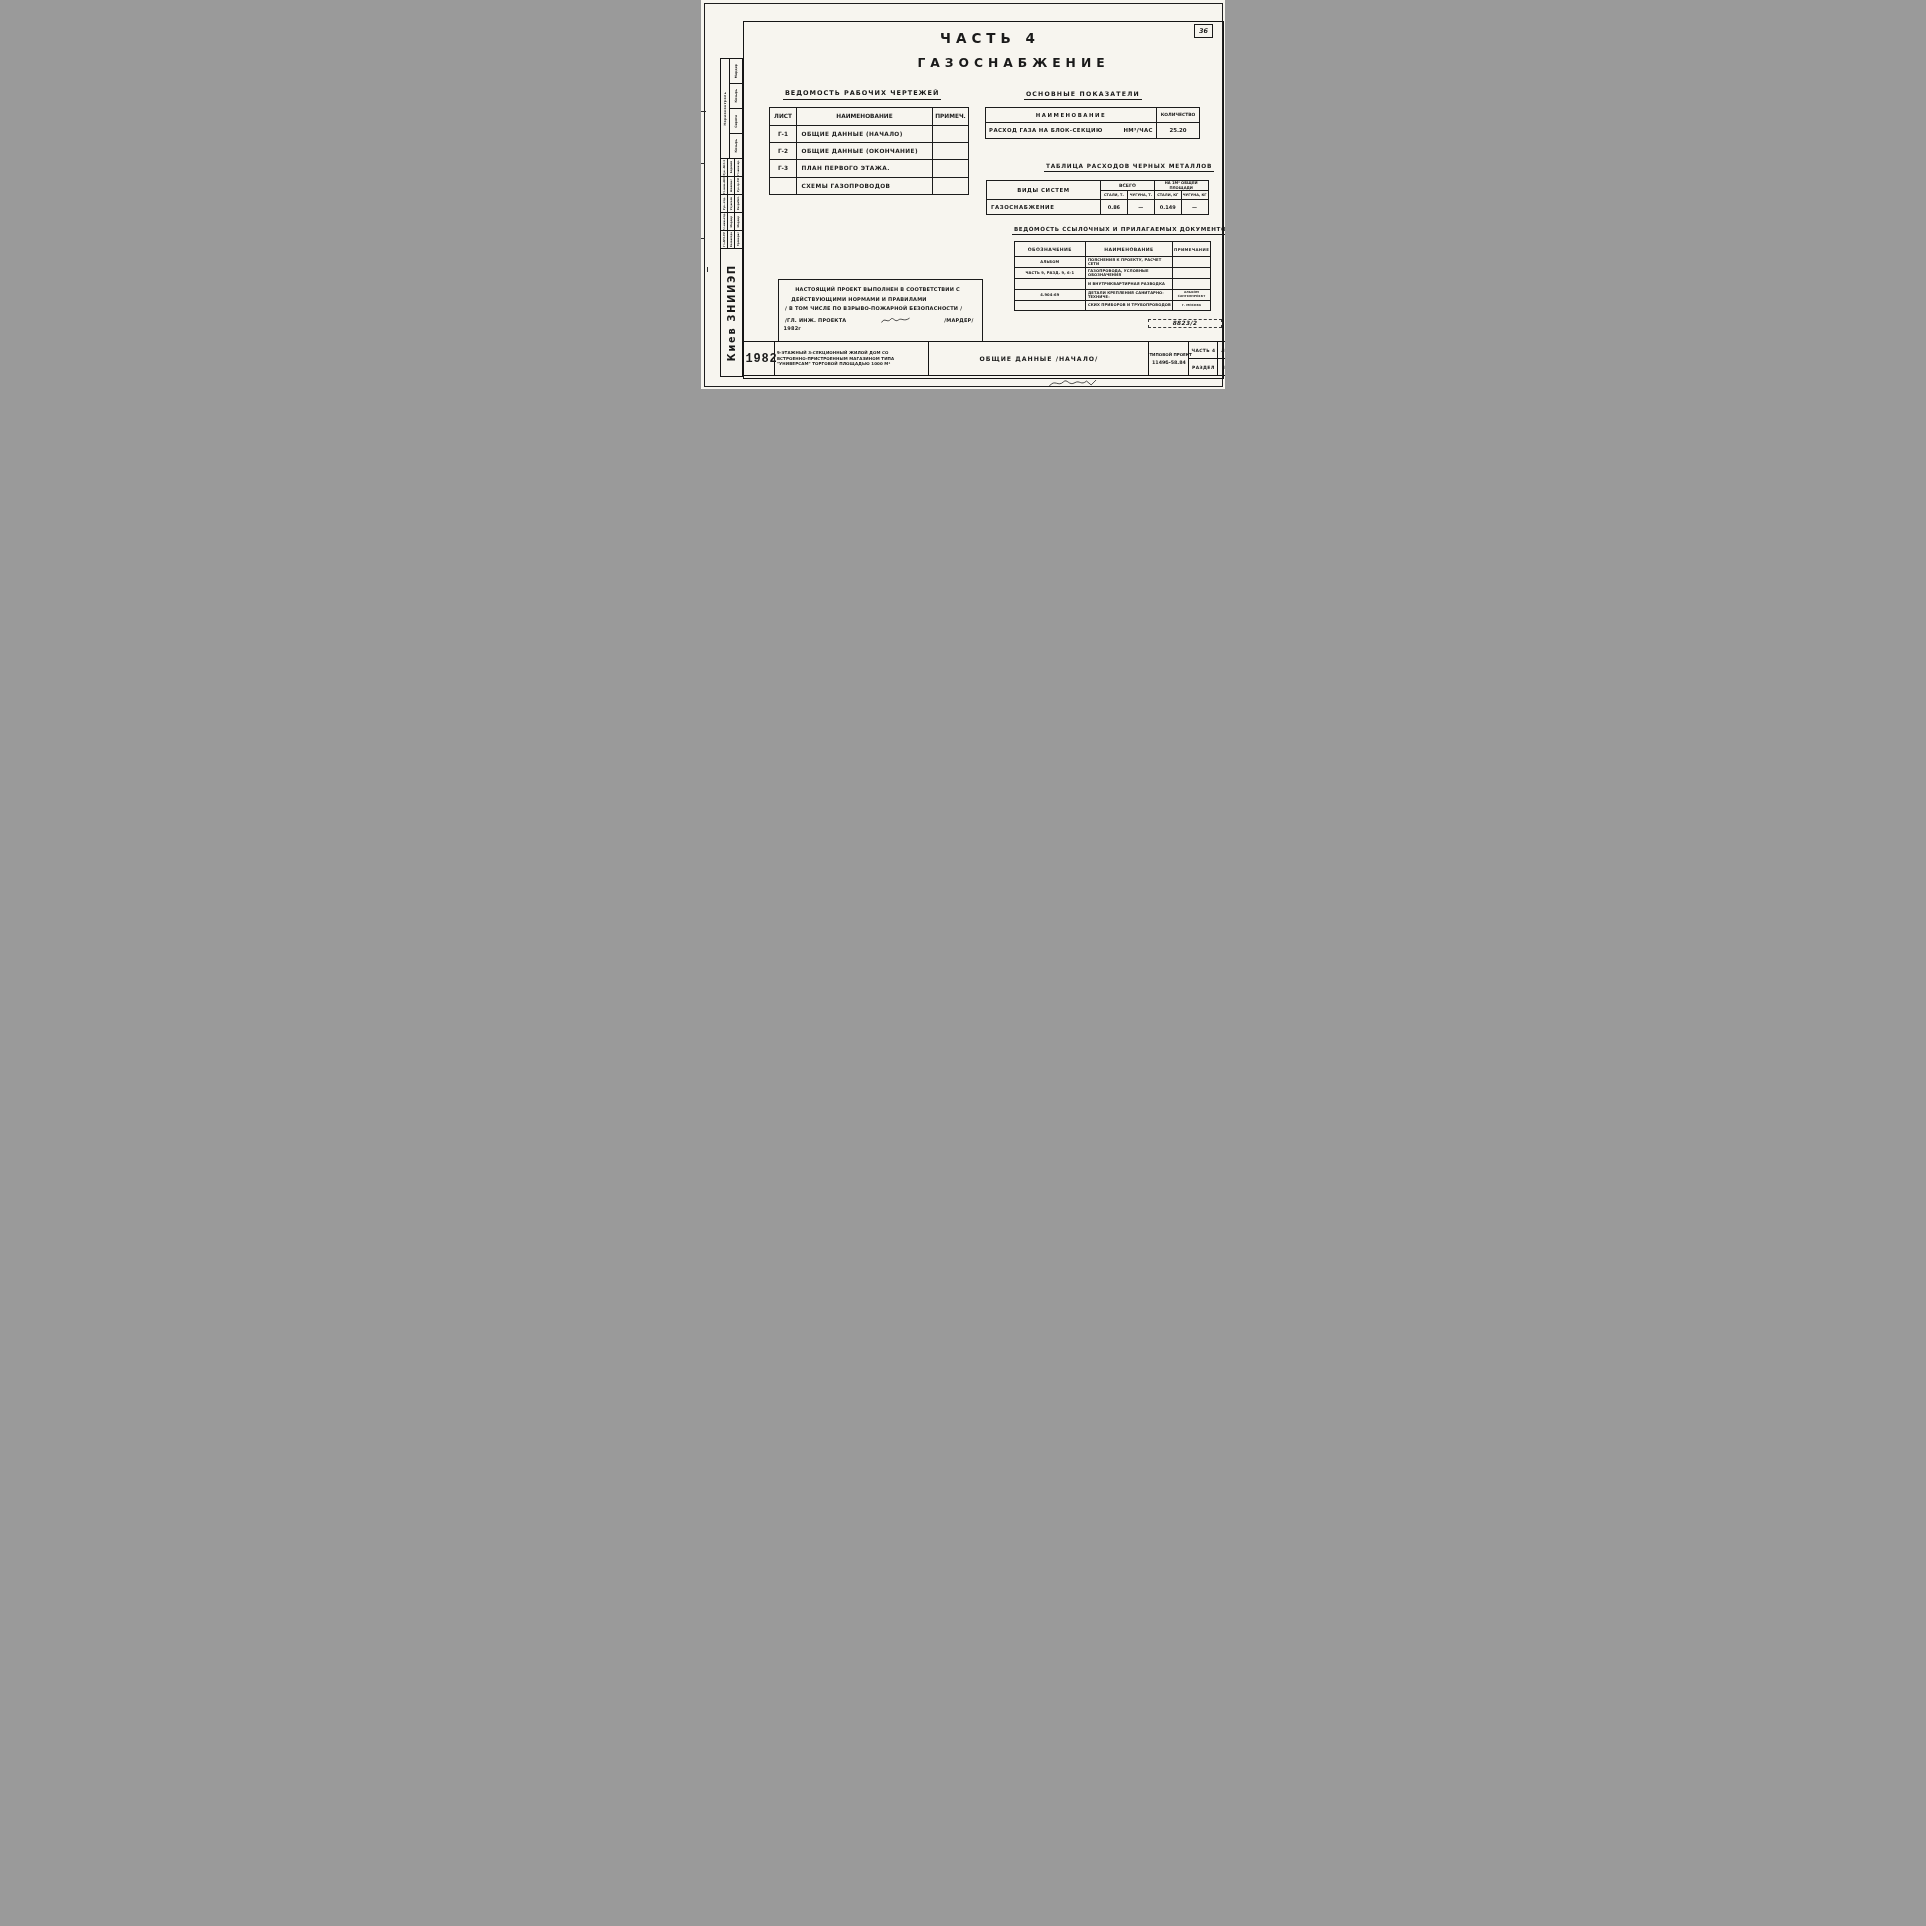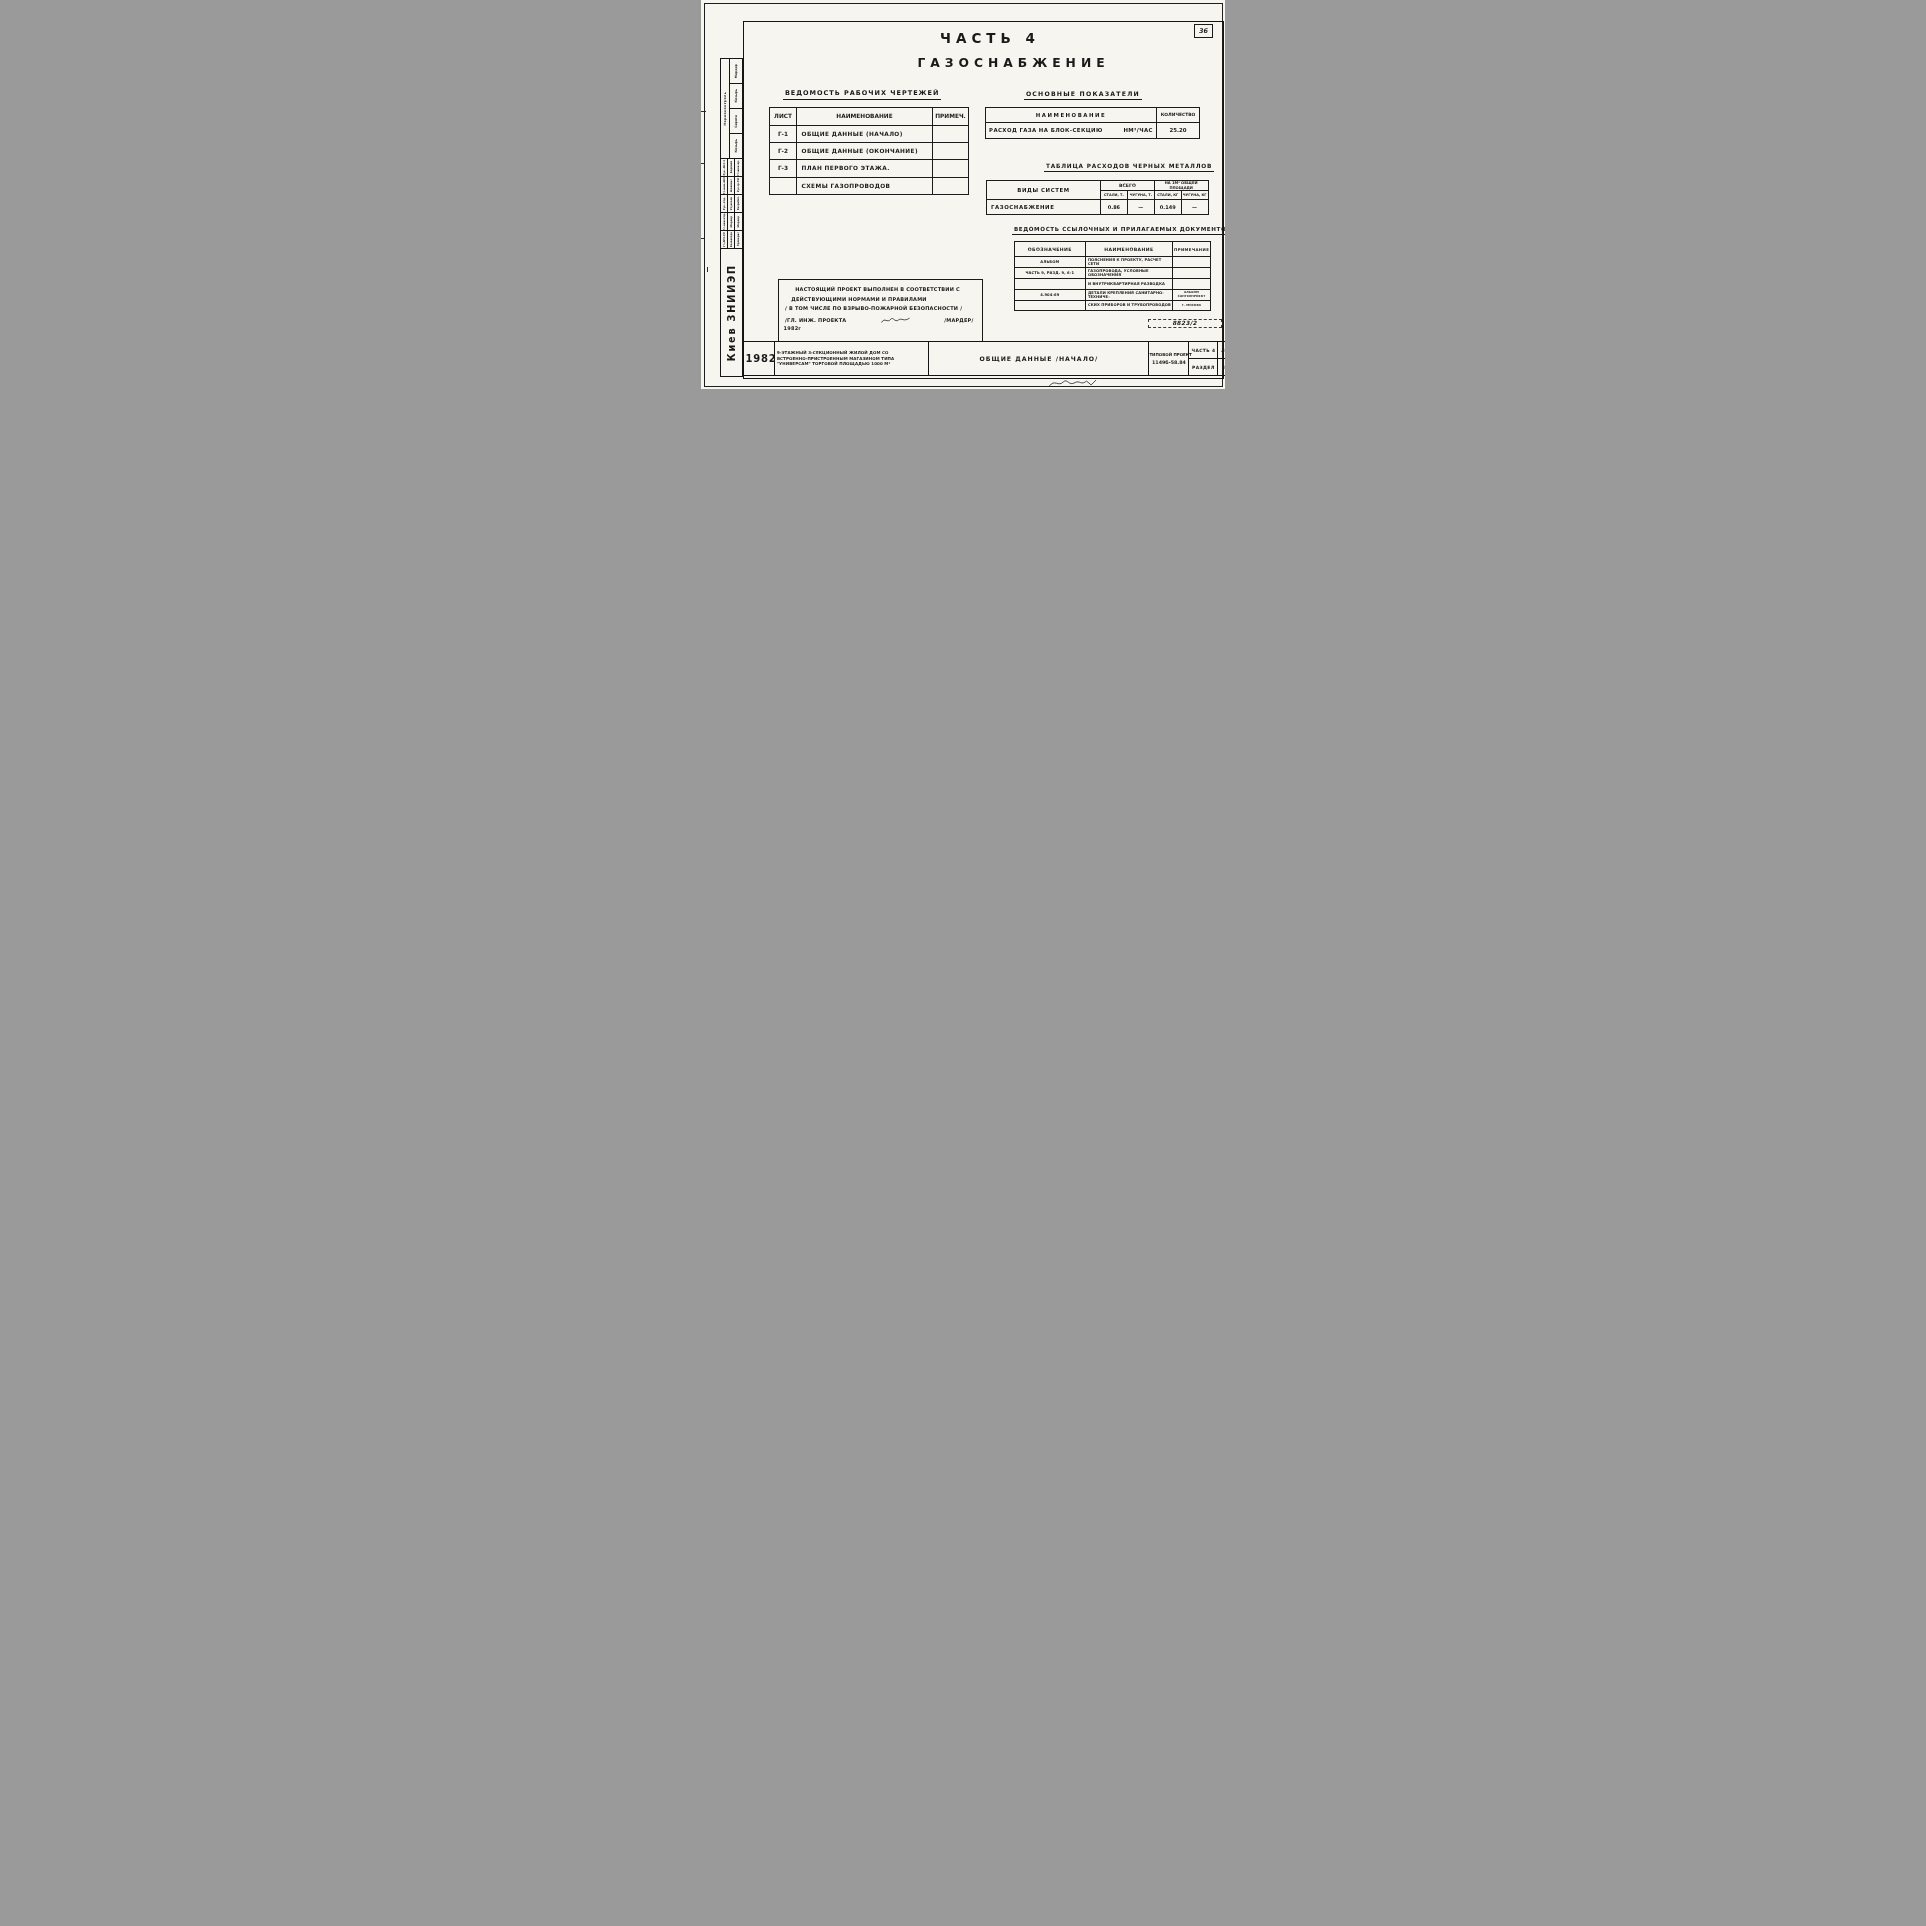--- a/index.html
+++ b/index.html
@@ -66,21 +66,21 @@
   .nb1{padding-left:11.6px;}
   .nb2{padding-left:7.7px;}
   .nb3{padding-left:1.5px;}
   .nb-sign{display:flex;align-items:center;justify-content:space-between;padding:1.5px 3.9px 0 1.5px;}
   .nb-year{margin-top:0.8px;font-size:5px;}
   
   .serial-box{position:absolute;left:447px;top:319px;width:74px;height:8.9px;border:0.8px dashed #3a3a3a;display:flex;align-items:center;justify-content:center;font-size:5.8px;font-style:italic;letter-spacing:0.4px;box-sizing:border-box;}
   
   .tbl-title{left:42px;top:341px;width:479px;height:35px;}
   .tbl-title td{border:1px solid #141414;}
-  .tt-year{font-size:10px;letter-spacing:0.8px;}
+  .tt-year{font-size:12px;letter-spacing:0.8px;font-family:Liberation Mono, monospace;}
   .tt-obj{font-size:4px;text-align:left;padding-left:2.3px;line-height:1.4;letter-spacing:0.1px;}
   .tt-mid{font-size:6.2px;letter-spacing:1px;}
   .tt-proj{padding:0;}
   .tt-proj .pl{font-size:4px;white-space:nowrap;}
   .tt-proj .pn{font-size:4.8px;white-space:nowrap;margin-top:2.3px;}
   .cellsplit{display:flex;flex-direction:column;height:100%;}
   .cellsplit>div{flex:1;display:flex;align-items:center;justify-content:center;font-size:4.4px;letter-spacing:0.4px;}
   .cellsplit>div:last-child{border-top:0.9px solid #141414;}
   td.p0{padding:0;}
   

